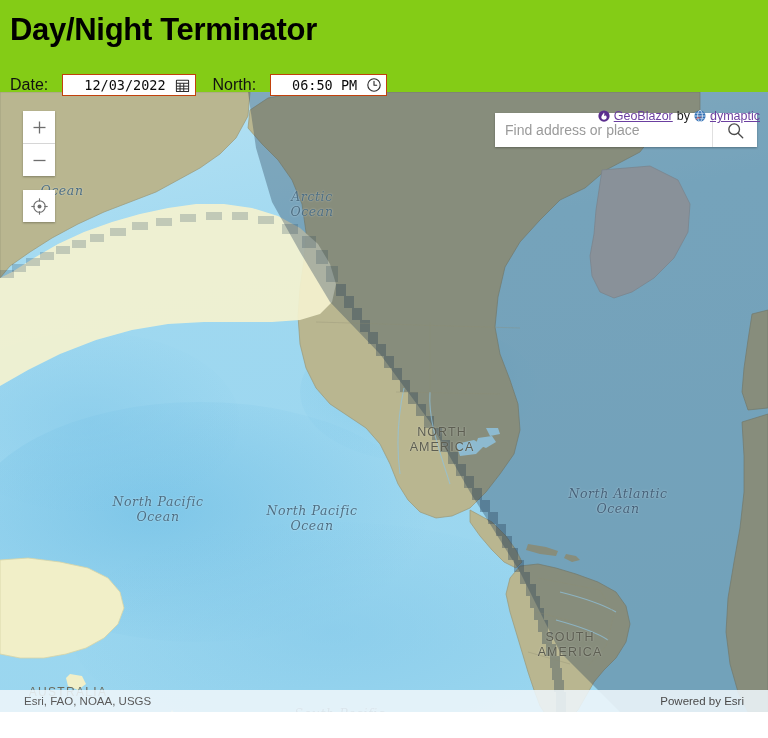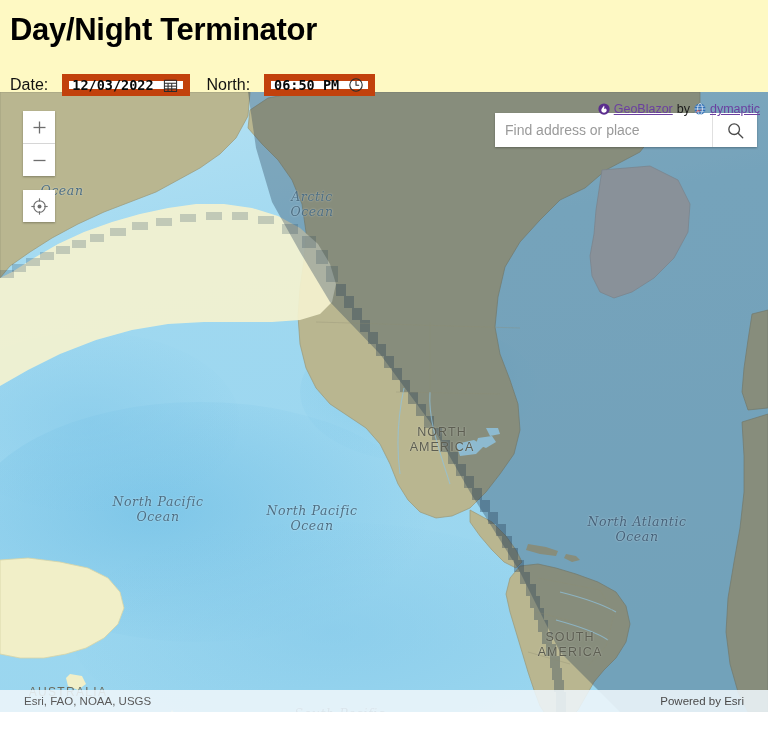--- a/index.html
+++ b/index.html
@@ -7,21 +7,21 @@
     margin: 0; padding: 0;
     width: 768px; height: 738px;
     background: #ffffff;
     font-family: "Liberation Sans", sans-serif;
     overflow: hidden;
   }
   #app {
     position: relative;
     width: 768px;
     height: 685px;
-    background: #fef9c3;
+    background: #84cc16;
   }
 
   
   .page-title {
     position: absolute;
     left: 10px;
     top: 8px;
     margin: 0;
     font-size: 31px;
     font-weight: bold;
@@ -49,26 +49,25 @@
     color: #111;
     padding-right: 6px;
     line-height: 24px;
     white-space: nowrap;
   }
   .ctrl-label.time-label { padding-left: 9px; }
 
   .field {
     display: inline-flex;
     align-items: center;
-    border: 7px solid #c2410c;
+    border: 1px solid #c2410c;
     background: #ffffff;
     height: 22px;
-    padding: 0 3px 0 3px;
+    padding: 0 3px 0 21px;
     box-sizing: border-box;
-    font-weight: bold;
   }
   .field-value {
     font-family: "DejaVu Sans Mono", "Liberation Mono", monospace;
     font-size: 13.5px;
     color: #0a0a0a;
     letter-spacing: 0px;
     white-space: pre;
     line-height: 20px;
   }
   .field-icon {
@@ -201,21 +200,21 @@
     color: #4a4a4a;
     cursor: pointer;
     padding: 0;
   }
   .search-submit svg { display: block; }
 
   
   .brand-bar {
     position: absolute;
     right: 8px;
-    top: 100px;
+    top: 107px;
     height: 18px;
     display: flex;
     align-items: center;
     gap: 4px;
     font-family: "Liberation Sans", sans-serif;
     font-size: 12.5px;
     color: #1c1c1c;
     z-index: 35;
     background: rgba(255,255,255,0.0);
   }
@@ -483,21 +482,21 @@
     <div id="map-labels">
         <div class="map-label lbl-ocean" style="left: 282px; top: 98px; width: 60px;">Arctic
 Ocean</div>
         <div class="map-label lbl-ocean" style="left: 32px; top: 92px; width: 60px;">Ocean</div>
         <div class="map-label lbl-ocean" style="left: 108px; top: 403px; width: 100px;">North Pacific
 Ocean</div>
         <div class="map-label lbl-ocean" style="left: 262px; top: 412px; width: 100px;">North Pacific
 Ocean</div>
         <div class="map-label lbl-continent" style="left: 404px; top: 333px; width: 76px;">NORTH
 AMERICA</div>
-        <div class="map-label lbl-ocean dim" style="left: 582px; top: 395px; width: 110px; margin-top: 28px;">North Atlantic
+        <div class="map-label lbl-ocean dim" style="left: 563px; top: 395px; width: 110px;">North Atlantic
 Ocean</div>
         <div class="map-label lbl-continent" style="left: 532px; top: 538px; width: 76px;">SOUTH
 AMERICA</div>
         <div class="map-label lbl-ocean" style="left: 290px; top: 615px; width: 100px;">South Pacific
 Ocean</div>
         <div class="map-label lbl-country" style="left: 20px; top: 593px; width: 96px;">AUSTRALIA</div>
       </div>
 
     <div class="zoom-widget" style="top:19px;">
       <div class="zoom-btn">

